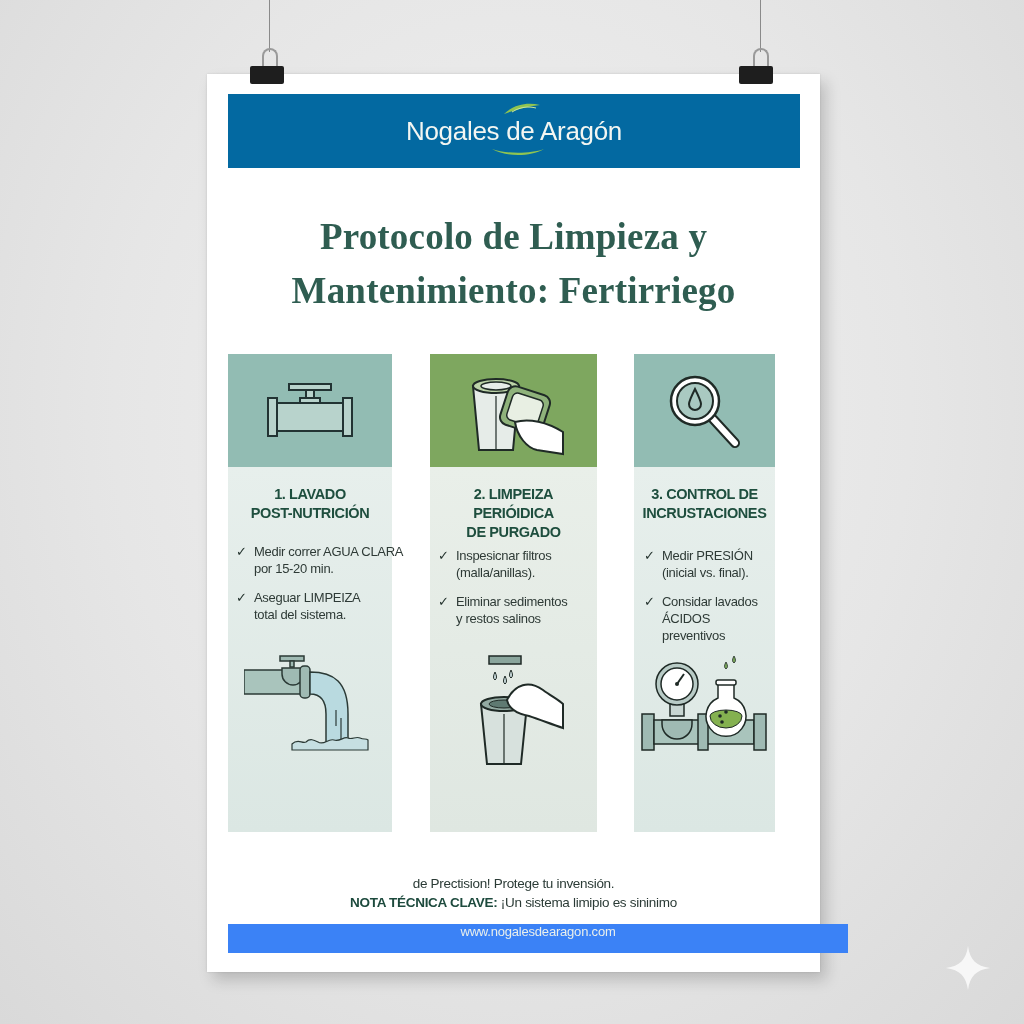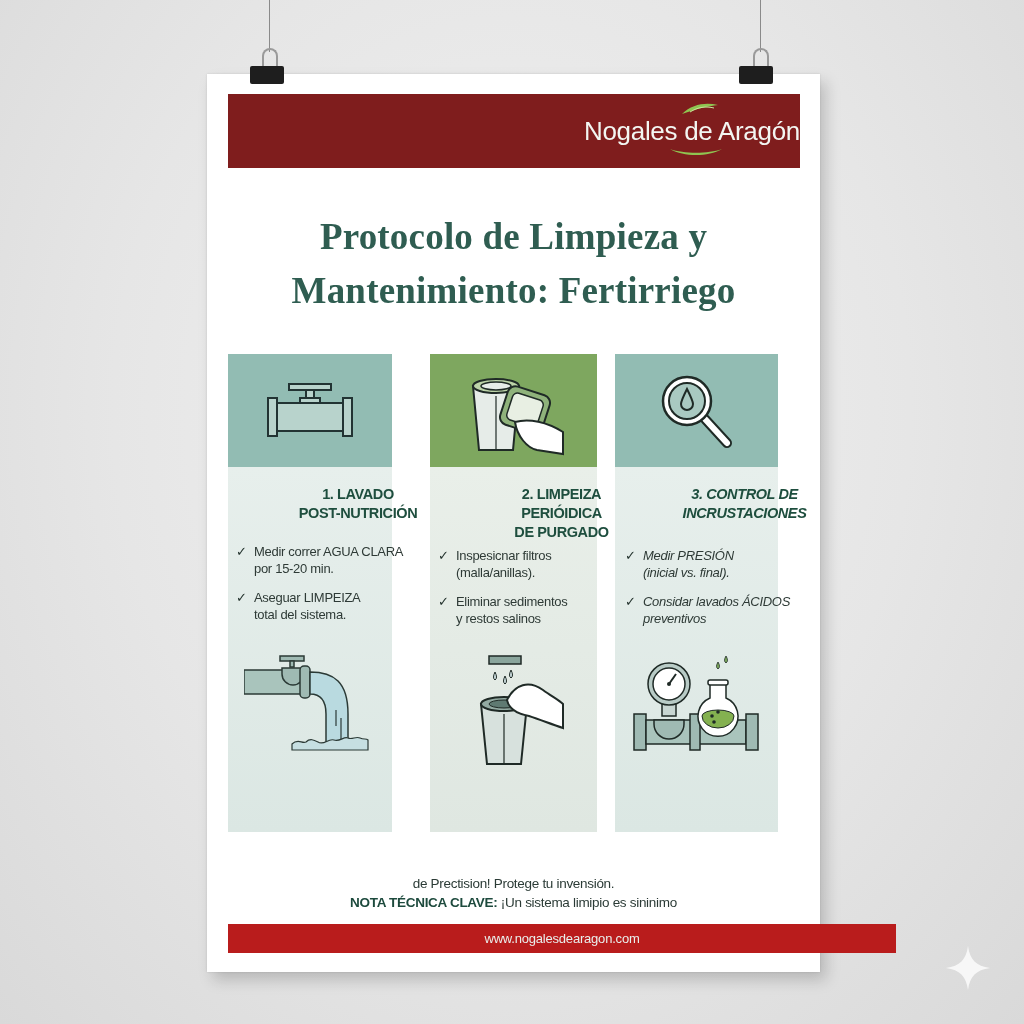--- a/index.html
+++ b/index.html
@@ -14,66 +14,65 @@
   .clip { position: absolute; width: 34px; height: 18px; background: #1e1e1e; border-radius: 2px; top: 66px; }
   .clip-wire { position: absolute; width: 16px; height: 22px; border: 2px solid #9a9a9a; border-bottom: none; border-radius: 8px 8px 0 0; top: 48px; }
 
   .poster {
     position: absolute; left: 207px; top: 74px; width: 613px; height: 898px;
     background: #ffffff;
     box-shadow: 6px 8px 14px rgba(0,0,0,0.18), 0 0 2px rgba(0,0,0,0.12);
   }
   .brand-band {
     position: absolute; left: 21px; top: 20px; width: 572px; height: 74px;
-    background: #7f1d1d;
-    display: flex; align-items: center; justify-content: flex-end;
+    background: #0369a1;
+    display: flex; align-items: center; justify-content: center;
   }
   .brand-name { color: #f3f6f2; font-size: 26px; letter-spacing: -0.3px; position: relative; }
   .brand-leaf { position: absolute; left: 96px; top: -14px; width: 40px; height: 14px; }
   .brand-swoosh { position: absolute; left: 84px; bottom: -10px; width: 56px; height: 10px; }
 
   .title {
     position: absolute; left: 0; top: 136px; width: 613px; text-align: center;
     color: #2f5d51; font-weight: bold; font-size: 37px; line-height: 54px;
     font-family: Liberation Serif, serif; letter-spacing: 0.2px;
   }
 
   .card { position: absolute; top: 280px; height: 478px; background: #dde8e4; }
   .card .icon-band { position: absolute; left: 0; top: 0; width: 100%; height: 113px; display:flex; align-items:center; justify-content:center; }
   .card .body { position: absolute; left: 0; top: 113px; width: 100%; height: 365px; background: linear-gradient(#e7efec, #dbe7e3); }
   .card-1 { left: 21px; width: 164px; }
   .card-2 { left: 223px; width: 167px; }
-  .card-3 { left: 408px; width: 163px; font-style: italic; }
+  .card-3 { left: 427px; width: 141px; }
   .card-1 .icon-band, .card-3 .icon-band { background: #92bcb3; }
   .card-2 .icon-band { background: #7ea75f; }
   .card-2 .body { background: linear-gradient(#e9efe9, #dfe7e1); padding-left: 36px; }
 
   .card-heading {
     position: absolute; left: 0; top: 18px; width: 100%; text-align: center;
     color: #1e4e3e; font-weight: bold; font-size: 14.5px; line-height: 19px;
     letter-spacing: -0.4px;
-    margin-left: 48px;
   }
   .card-2 .card-heading { top: 18px; }
   .bullets { position: absolute; left: 6px; top: 76px; right: -30px; list-style: none; }
   .card-2 .bullets { top: 80px; left: 6px; }
   .card-3 .bullets { top: 80px; left: 8px; }
   .bullets li { position: relative; padding-left: 20px; margin-bottom: 12px; color: #2e3a36; font-size: 13px; line-height: 17px; letter-spacing: -0.3px; }
   .bullets .check { position: absolute; left: 2px; top: 0; color: #24332e; font-size: 13px; }
 
   .card .illus { position: absolute; left: 0; top: 300px; width: 100%; height: 140px; display:flex; align-items:flex-start; justify-content:center; }
 
   .note {
     position: absolute; left: 0; top: 800px; width: 613px; text-align: center;
     color: #2b3b36; font-size: 13.5px; line-height: 19px; letter-spacing: -0.3px;
   }
   .note b { color: #1d4a3d; }
   .footer-band {
-    position: absolute; left: 21px; top: 850px; width: 668px; height: 29px;
-    background: #b91c1c; display: flex; align-items: center; justify-content: center;
+    position: absolute; left: 21px; top: 850px; width: 620px; height: 29px;
+    background: #3b82f6; display: flex; justify-content: center;
   }
   .footer-url { color: #e9efec; font-size: 13px; letter-spacing: -0.2px; }
 
   .sparkle { position: absolute; left: 944px; top: 944px; width: 48px; height: 48px; }
 </style>
 </head>
 <body>
 
 <div class="wall">
   <div class="string" style="left:269px"></div>

